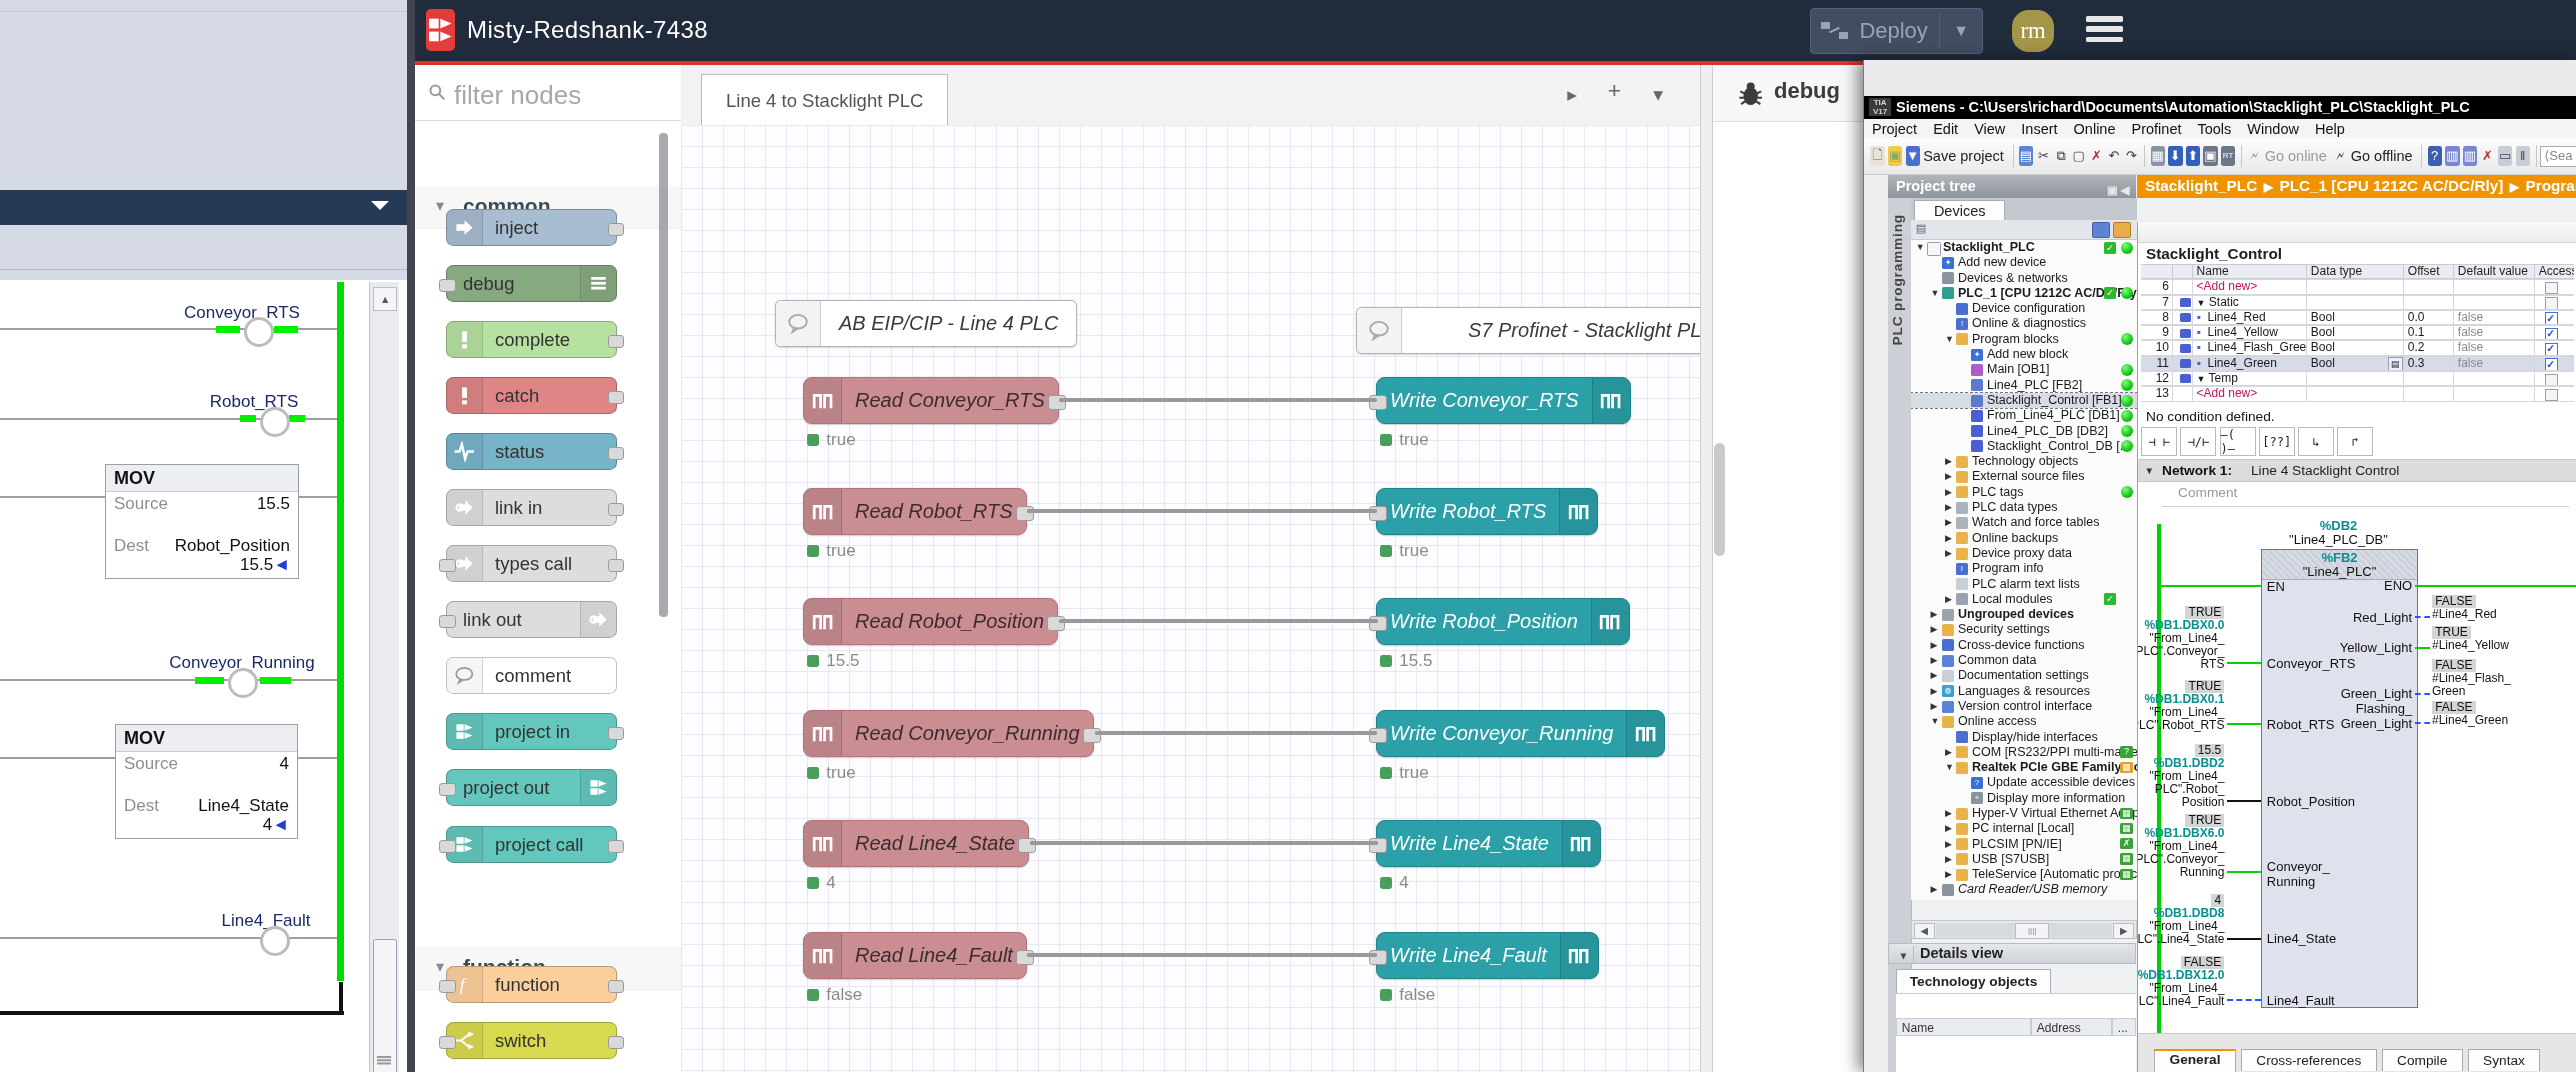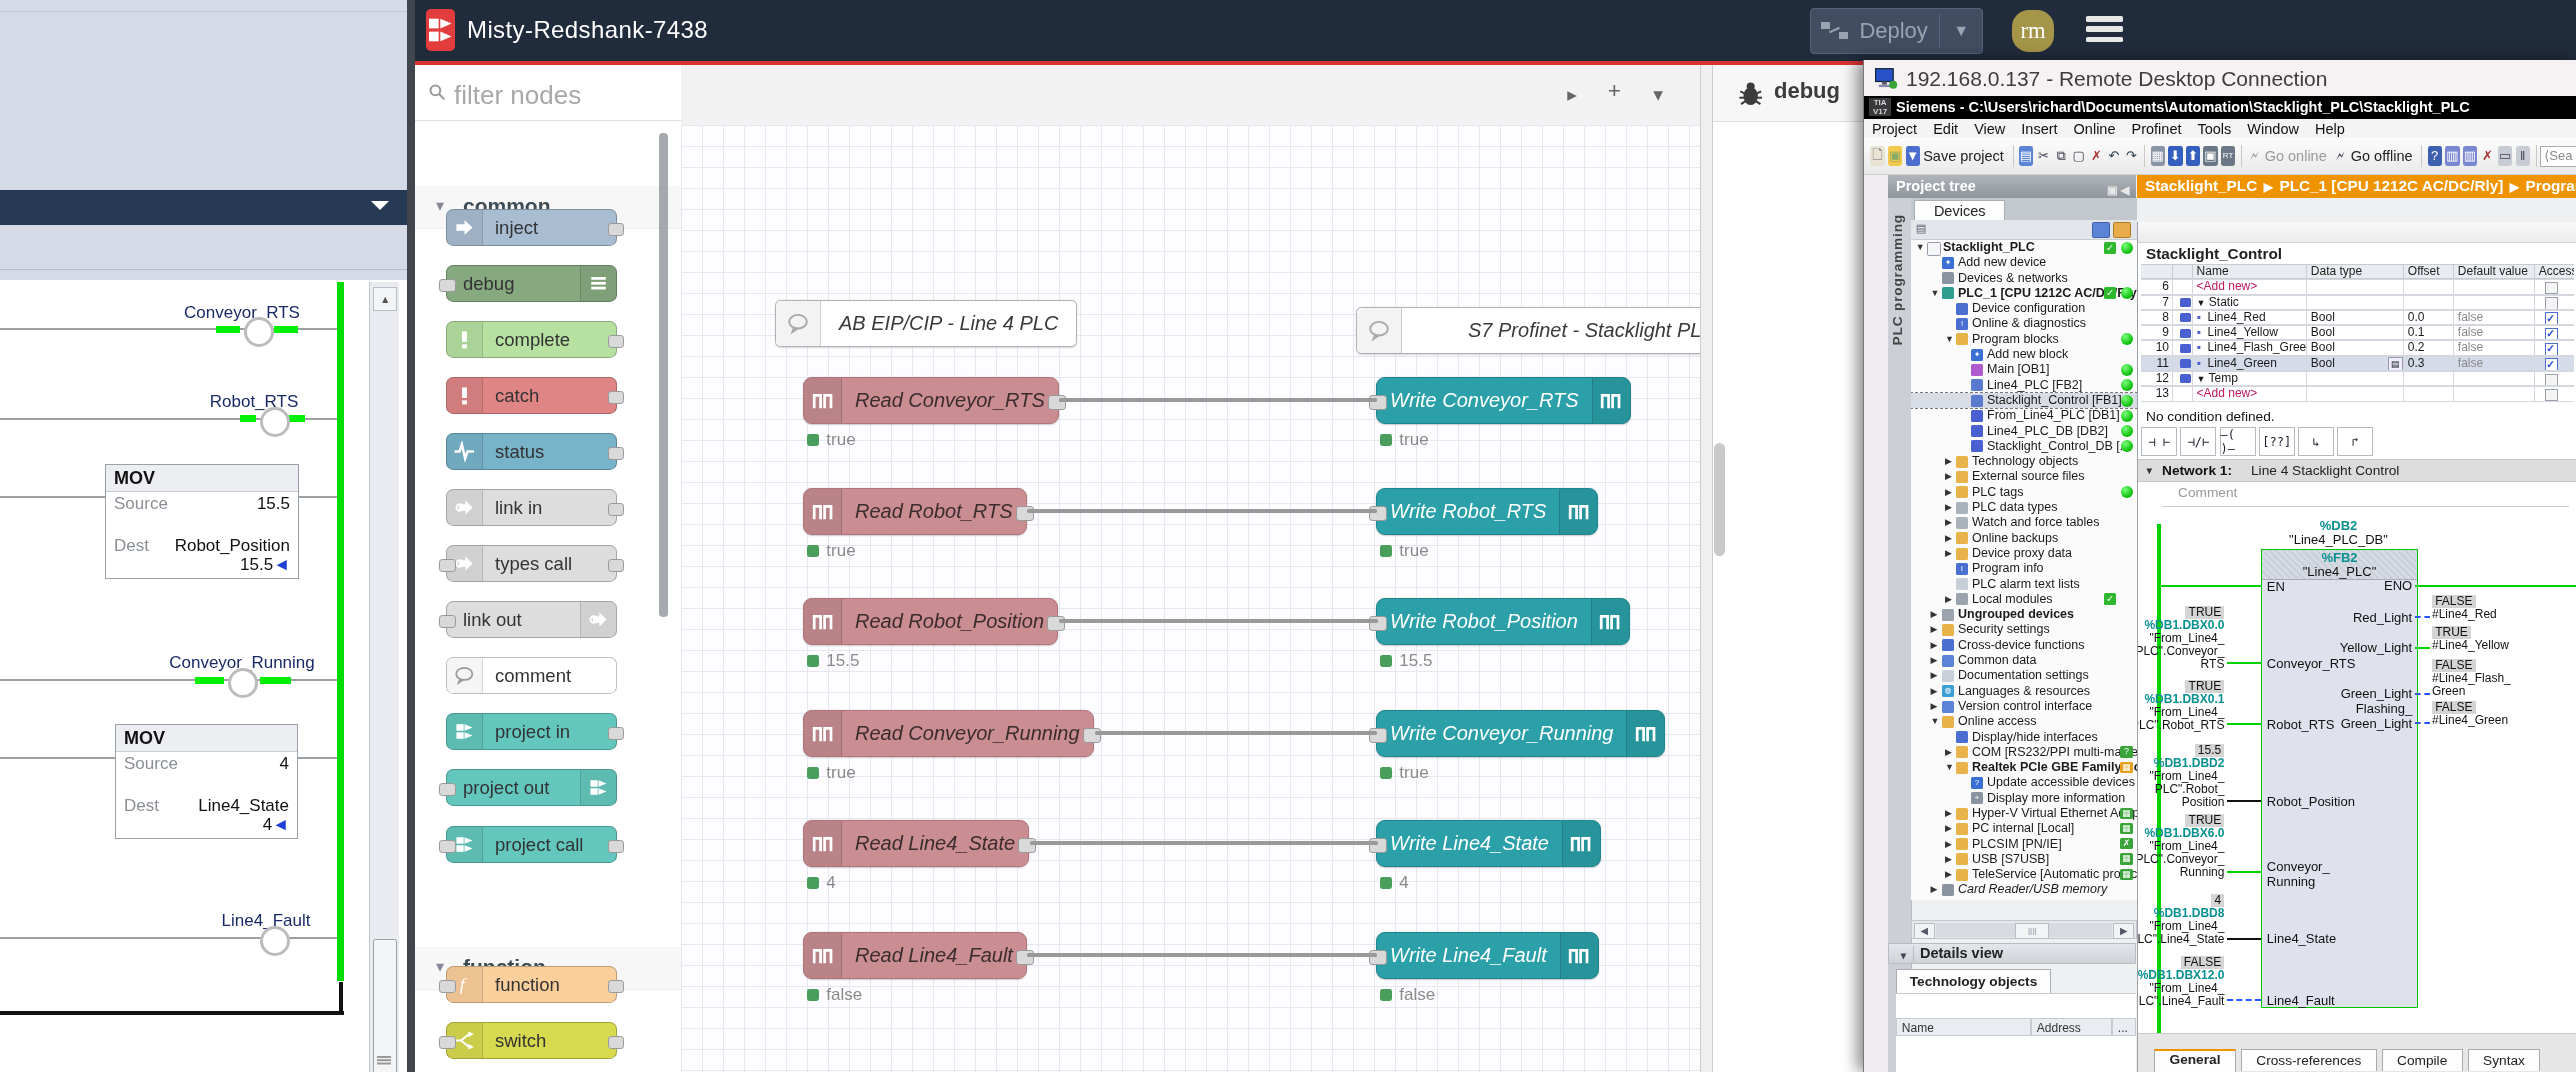--- a/index.html
+++ b/index.html
@@ -449,20 +449,21 @@
             <div class="plabel" style="left: 48px;">switch</div>
             <div class="pport" style="right: -8px;"></div>
             <div class="pport" style="left: -8px;"></div>
           </div>
         </div>
       <div id="pal-scroll"></div>
     </div>
 
     <div id="workspace">
       <div id="tabbar">
+        <div id="tab1">Line 4 to Stacklight PLC</div>
         <span class="tb-ico" style="right:125px;">▸</span>
         <span class="tb-ico" style="right:81px;font-size:22.6px;top:13px;">+</span>
         <span class="tb-ico" style="right:39px;">▾</span>
       </div>
       <div id="canvas">
           <div class="ncomment" style="left: 94px; top: 175px;">
             <div class="cic">
               <svg width="24" height="22.6" viewBox="0 0 30 28">
                 <ellipse cx="15" cy="12" rx="11" ry="8.5" fill="none" stroke="#aaa" stroke-width="2.4"></ellipse>
                 <polyline points="10,19 8,25 15,20" fill="none" stroke="#aaa" stroke-width="2.4"></polyline>
@@ -669,29 +670,20 @@
           <line x1="5" y1="30" x2="11" y2="26" stroke="#3c3c3c" stroke-width="2.5"></line>
             <line x1="29" y1="30" x2="23" y2="26" stroke="#3c3c3c" stroke-width="2.5"></line>
         </svg>
         <span class="dbt">debug</span>
       </div>
     </div>
     <div id="panel-thumb"></div>
   </div>
 
   <div id="rdp" class="abs">
-    <div id="rdp-title">
-      <svg style="position:absolute;left:9.7px;top:6.5px;" width="24" height="22.6" viewBox="0 0 30 28">
-        <rect x="2" y="2" width="22" height="16" fill="#2a52c8" stroke="#123" stroke-width="1.5"></rect>
-        <rect x="10" y="18" width="6" height="4" fill="#556"></rect>
-          <rect x="6" y="22" width="14" height="3" fill="#88a"></rect>
-        <circle cx="24" cy="22" r="5" fill="#3aa43a"></circle>
-      </svg>
-      <span class="rt">192.168.0.137 - Remote Desktop Connection</span>
-    </div>
     <div id="tia">
       <div id="tia-titlebar">
         <div id="tia-logo">TIA<br>V17</div>
         <span class="tt">Siemens  -  C:\Users\richard\Documents\Automation\Stacklight_PLC\Stacklight_PLC</span>
       </div>
       <div id="tia-menu"><span>Project</span><span>Edit</span><span>View</span><span>Insert</span><span>Online</span><span>Profinet</span><span>Tools</span><span>Window</span><span>Help</span></div>
       <div id="tia-toolbar">
           <div class="tico" style="background: rgb(232, 227, 210);">
             <span style="color:#667">🗋</span>
           </div>

